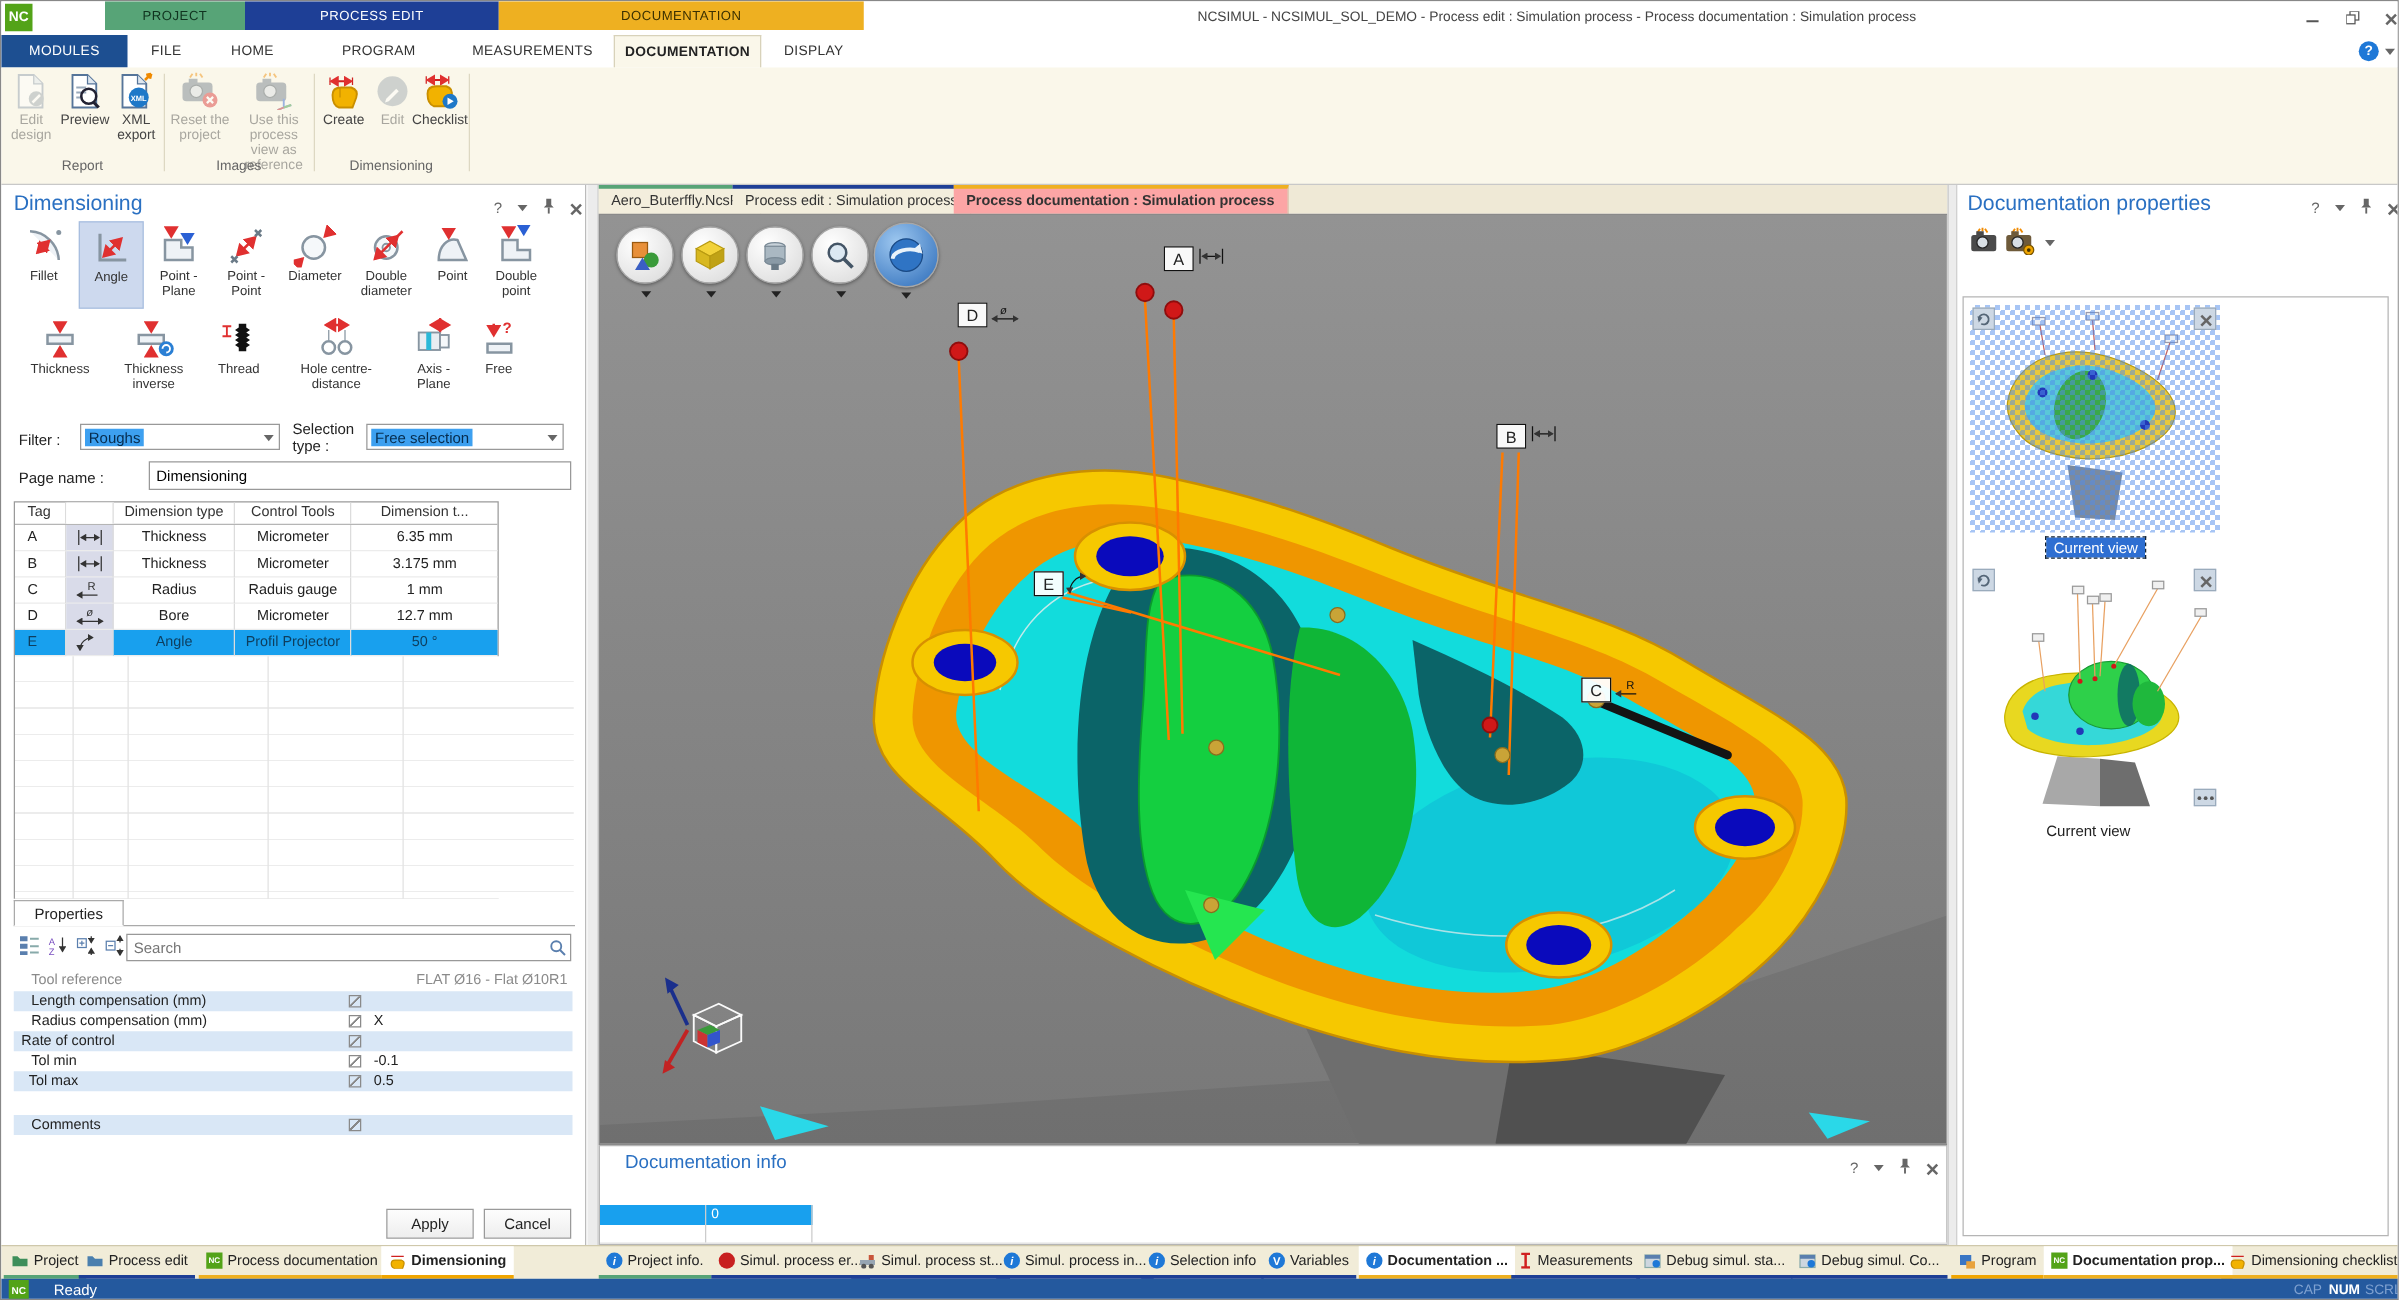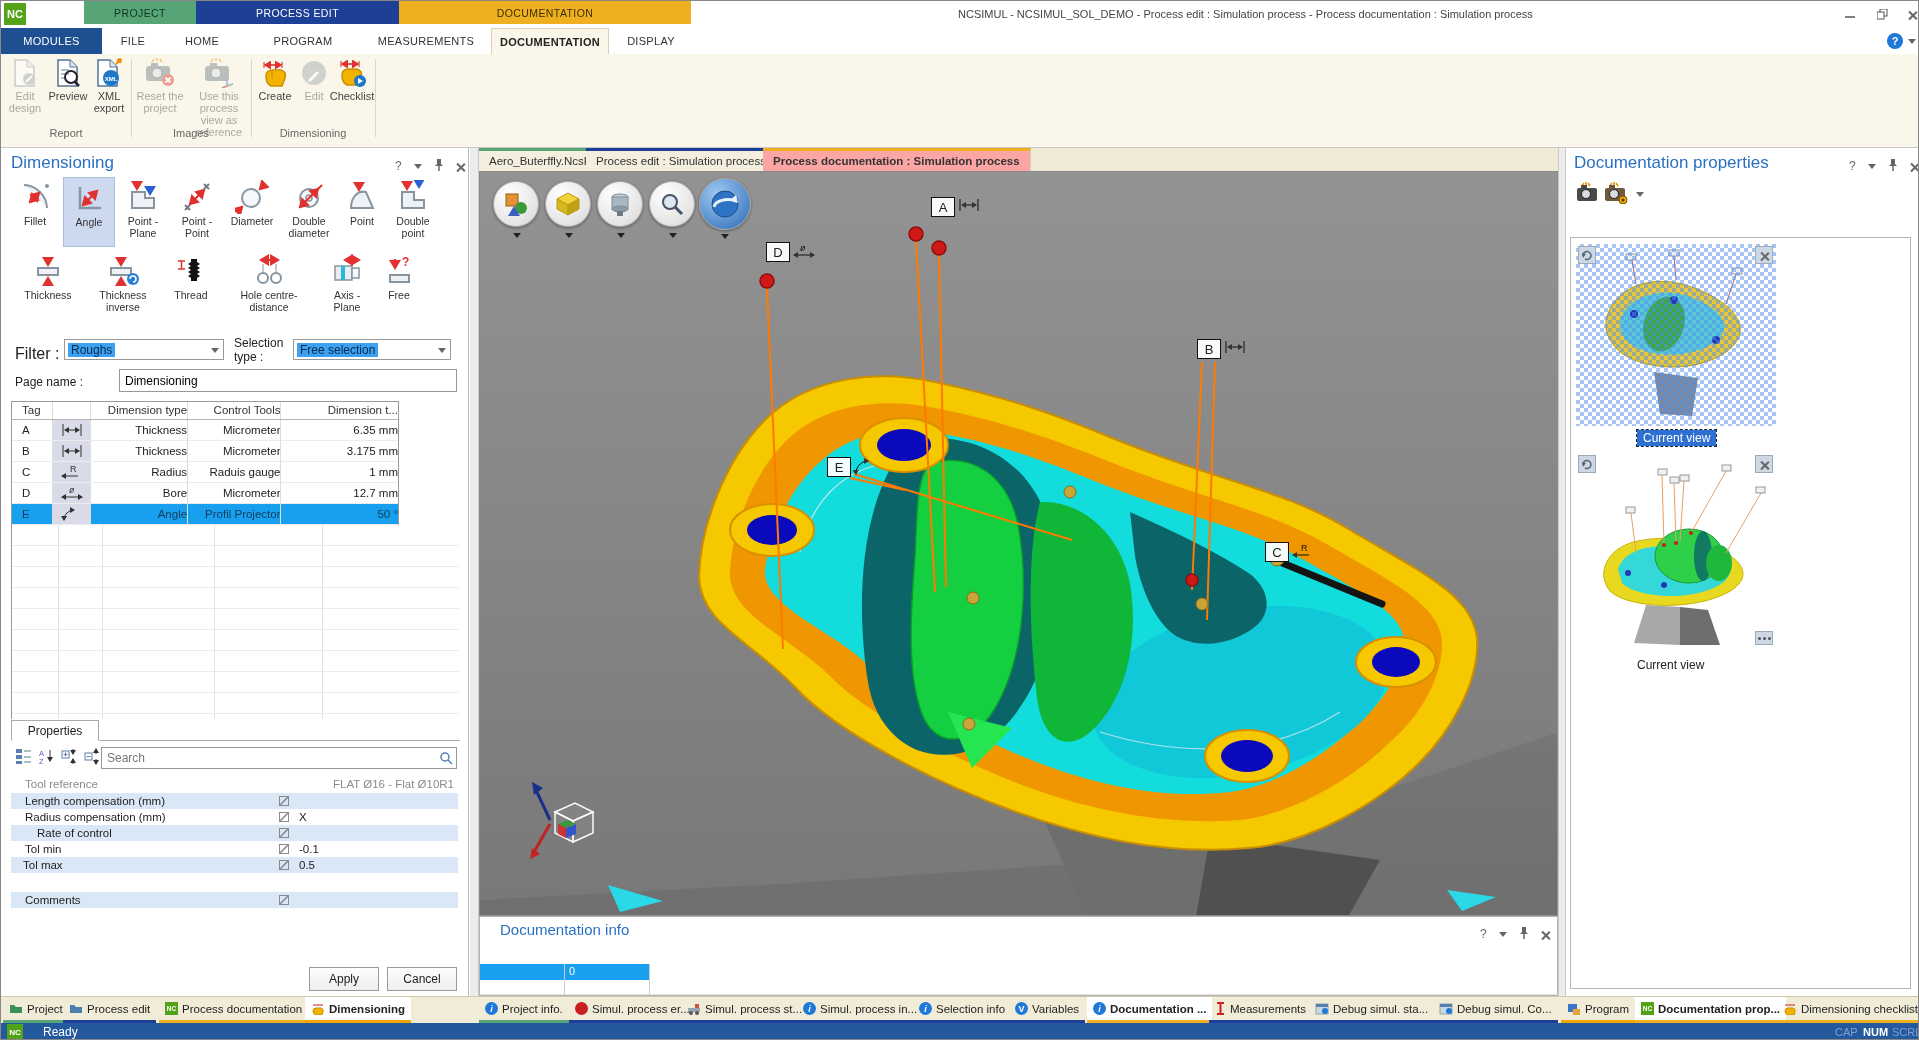--- a/index.html
+++ b/index.html
@@ -37,21 +37,21 @@
 .tool svg{width:34px;height:34px}
 
 .combo{position:absolute;height:21px;border:1px solid #999;background:#fff;display:flex;align-items:center;padding-left:3px;font-size:12px}
 .combo .arr{position:absolute;right:4px;top:8px}
 .selchip{background:#3da0f0;color:#062c4e;padding:0 3px}
 .tinput{position:absolute;height:23px;border:1px solid #999;background:#fff;font-size:12px;padding-left:5px;font-family:"Liberation Sans",sans-serif}
 
 .tbl{position:absolute;border:1px solid #9a9a9a;background:#fff}
 .trow{display:flex;height:21px;line-height:20px}
 .trow.hd{height:18px;line-height:17px;border-bottom:1px solid #b5b5b5}
-.tc{border-right:1px solid #dcdcdc;border-bottom:1px solid #ececec;font-size:11.5px;text-align:right;overflow:hidden}
+.tc{border-right:1px solid #dcdcdc;border-bottom:1px solid #ececec;font-size:11.5px;text-align:center;overflow:hidden}
 .trow.hd .tc{border-bottom:none;color:#333}
 .tc.tag{width:46px;text-align:left;padding-left:10px}
 .tc.ic{width:44px;background:#d9dbe9;display:flex;align-items:center;justify-content:center}
 .tc.ty{width:112px}.tc.to{width:108px}.tc.va{width:135px;border-right:none}
 .trow.sel .tc{background:#18a0ee;color:#0e3e5e}
 .trow.sel .tc.ic{background:#d9dbe9}
 .vline{position:absolute;width:1px;background:#e2e2e2}
 
 .prow{position:absolute;left:10px;width:447px;height:16px;font-size:11.5px;line-height:16px;white-space:nowrap}
 .prow.alt{background:#d9e7f6}
@@ -351,21 +351,21 @@
     </div>
     <div class="tool" style="left:376px;top:103px;width:44px;height:70px">
       <svg viewBox="0 0 34 34">
           <rect x="8" y="21" width="19" height="7" fill="#eef2f6" stroke="#8795a1" stroke-width="2"></rect>
           <text x="20" y="12" fill="#e03030" font-size="12" font-weight="bold">?</text>
           <line x1="13" y1="5" x2="13" y2="14" stroke="#e03030" stroke-width="2" marker-end="url(#mr)"></line>
         </svg>
       <span>Free</span>
     </div>
 
-    <div class="abs" style="left:14px;top:197px;font-size:16px">Filter :</div>
+    <div class="abs" style="left:14px;top:197px;font-size:12px">Filter :</div>
     <div class="combo" style="left:63px;top:191px;width:160px">
       <span class="selchip">Roughs</span>
       <span class="arr tri-d"></span>
     </div>
     <div class="abs" style="left:233px;top:188px;width:54px;font-size:12px;line-height:14px">Selection type :</div>
     <div class="combo" style="left:292px;top:191px;width:158px">
       <span class="selchip">Free selection</span>
       <span class="arr tri-d"></span>
     </div>
 
@@ -487,21 +487,21 @@
       <span style="position:absolute;right:4px">FLAT Ø16 - Flat Ø10R1</span>
     </div>
     <div class="prow alt" style="top:645px">
       <span style="padding-left:14px">Length compensation (mm)</span><span class="fico"></span>
     </div>
     <div class="prow" style="top:661px">
       <span style="padding-left:14px">Radius compensation (mm)</span><span class="fico"></span>
       <span style="position:absolute;left:288px">X</span>
     </div>
     <div class="prow alt" style="top:677px">
-      <span style="padding-left:26px">Rate of control</span><span class="fico"></span>
+      <span style="padding-left:6px">Rate of control</span><span class="fico"></span>
     </div>
     <div class="prow" style="top:693px">
       <span style="padding-left:14px">Tol min</span><span class="fico"></span>
       <span style="position:absolute;left:288px">-0.1</span>
     </div>
     <div class="prow alt" style="top:709px">
       <span style="padding-left:12px">Tol max</span><span class="fico"></span>
       <span style="position:absolute;left:288px">0.5</span>
     </div>
     <div class="prow alt" style="top:744px">

